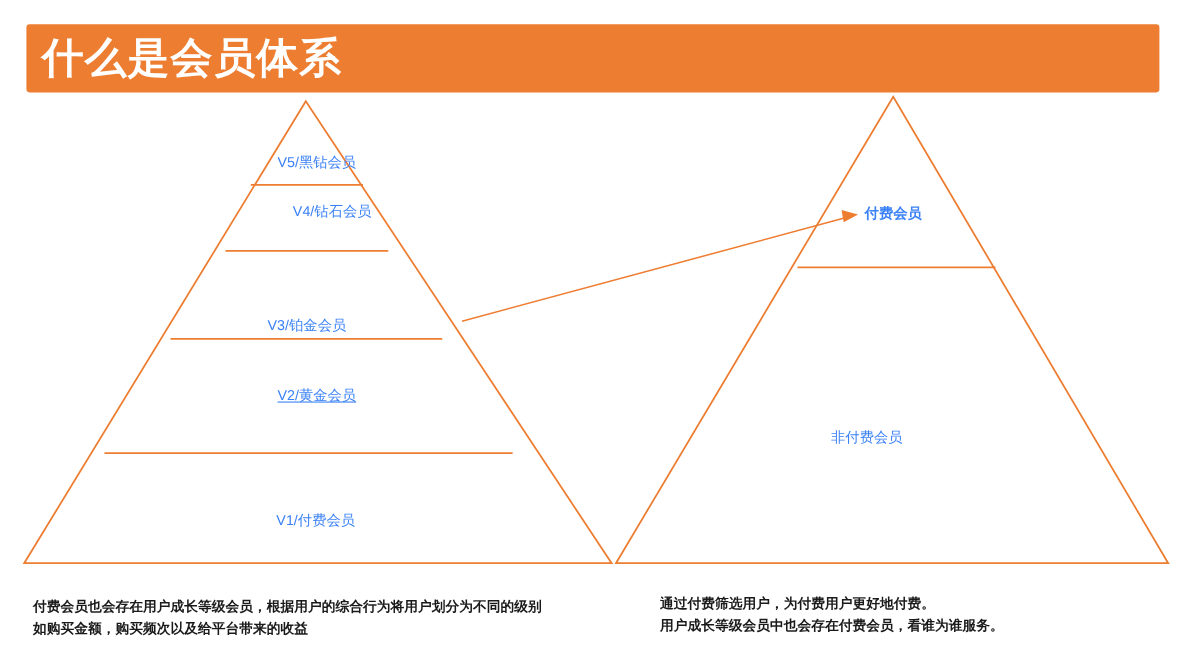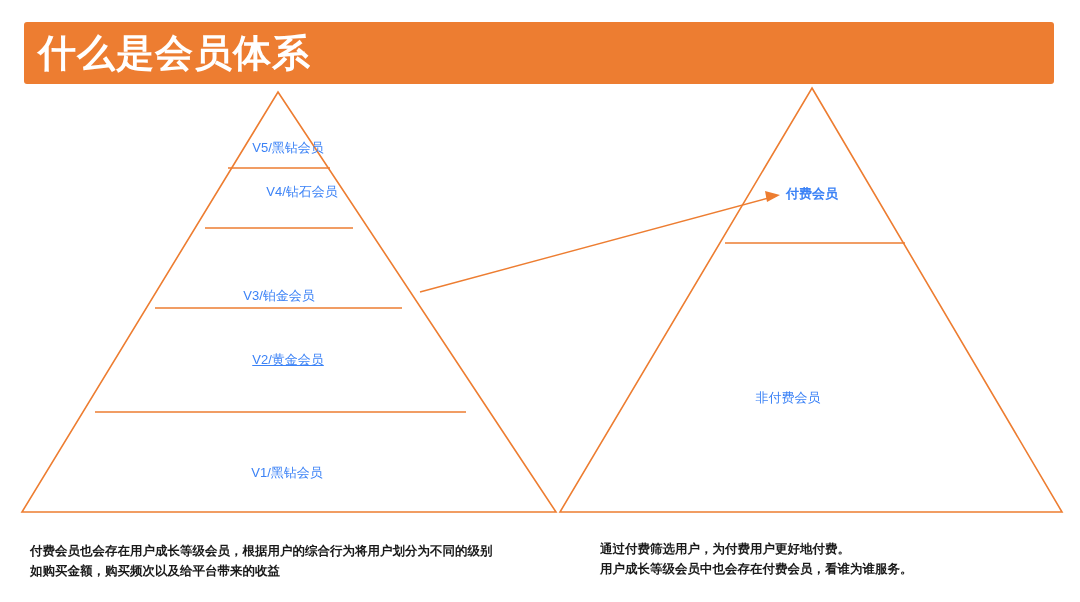--- a/index.html
+++ b/index.html
@@ -106,21 +106,21 @@
     <g>
       <line x1="420" y1="292" x2="776" y2="196" stroke="#ED7D31" stroke-width="1.4"></line>
       <polygon points="780,195 765,191 767,202" fill="#ED7D31"></polygon>
     </g>
   </svg>
 
   <div class="lbl lbl-center" style="left:288px; top:140px;">V5/黑钻会员</div>
   <div class="lbl lbl-center" style="left:278px; top:184px;margin-left:24px;">V4/钻石会员</div>
   <div class="lbl lbl-center" style="left:279px; top:264px;margin-top:24px;">V3/铂金会员</div>
   <div class="lbl lbl-center" style="left:288px; top:352px;text-decoration:underline;">V2/黄金会员</div>
-  <div class="lbl lbl-center" style="left:287px; top:465px;">V1/黑钻会员</div>
+  <div class="lbl lbl-center" style="left:287px; top:465px;">V1/付费会员</div>
 
   <div class="lbl" style="left:786px; top:186px;font-weight:bold;">付费会员</div>
   <div class="lbl lbl-center" style="left:788px; top:374px;margin-top:16px;">非付费会员</div>
 
   <div class="caption" id="caption-left">
     <div>付费会员也会存在用户成长等级会员，根据用户的综合行为将用户划分为不同的级别</div>
     <div>如购买金额，购买频次以及给平台带来的收益</div>
   </div>
 
   <div class="caption" id="caption-right">

